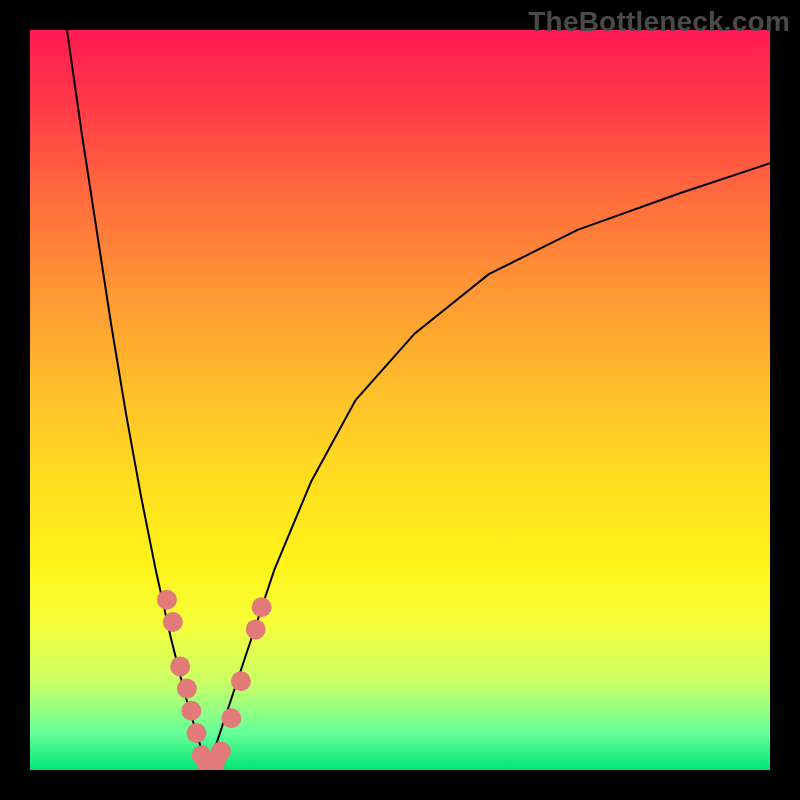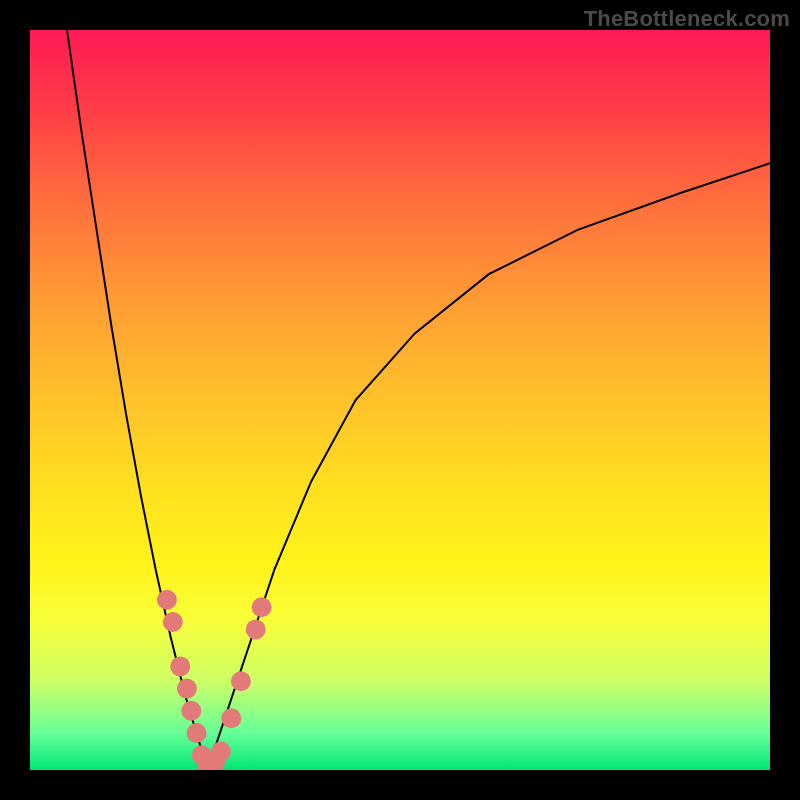--- a/index.html
+++ b/index.html
@@ -36,21 +36,21 @@
     left: 0;
     top: 0;
     width: 740px;
     height: 740px;
   }
   .watermark {
     position: absolute;
     top: 6px;
     right: 10px;
     color: #4a4a4a;
-    font-size: 22px;
+    font-size: 28px;
     font-weight: 600;
     letter-spacing: 0.2px;
     user-select: none;
   }
 </style>
 </head>
 <body>
 
 <div class="frame">
   <svg class="plot" viewBox="0 0 740 740" preserveAspectRatio="none">

